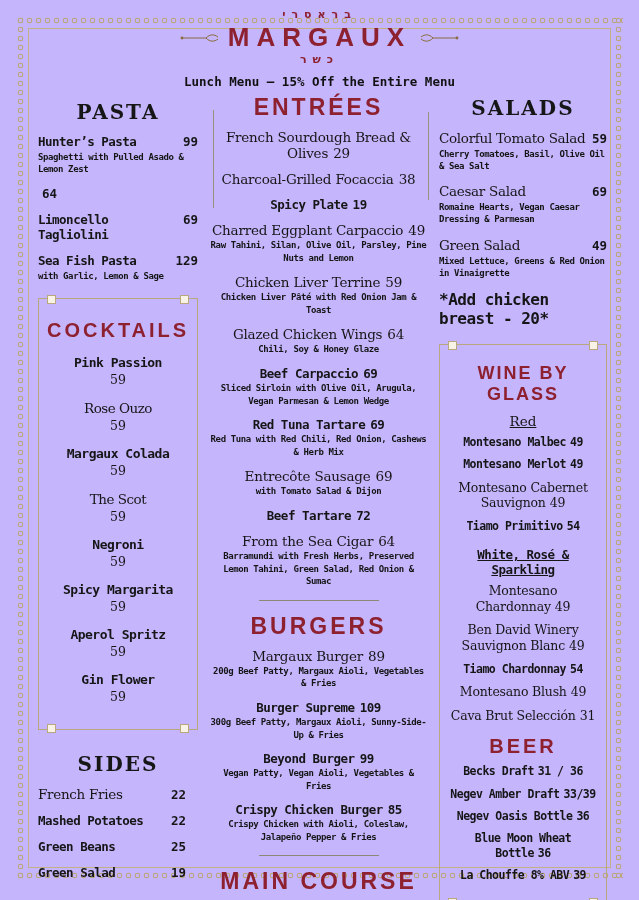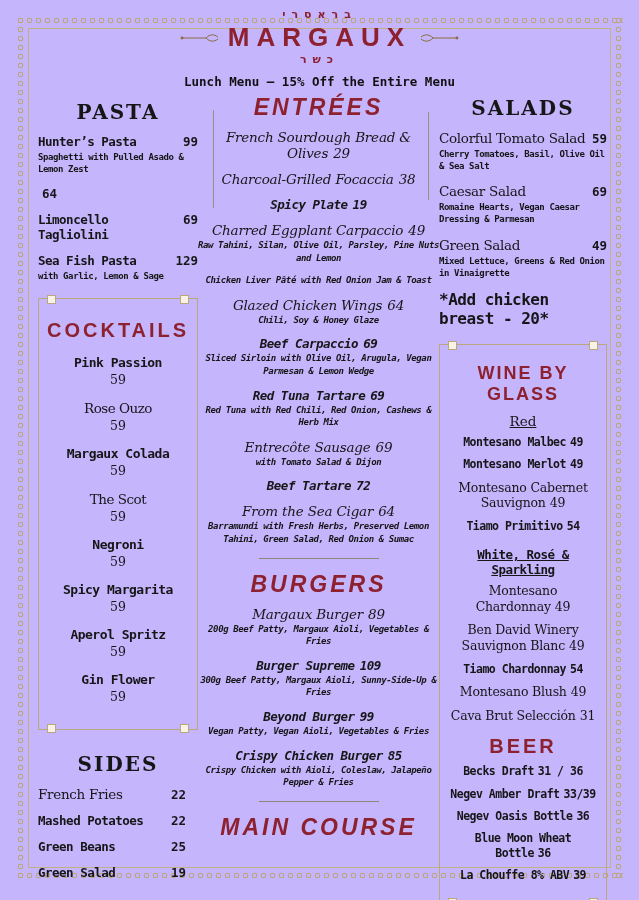--- a/index.html
+++ b/index.html
@@ -14,23 +14,23 @@
   .inner-line{position:absolute;left:28px;right:28px;top:28px;bottom:32px;border:1px solid #c4b085;z-index:1;}
 
   
   .header{position:absolute;top:8px;left:0;right:0;text-align:center;z-index:3;}
   .hebrew{font-family:"DejaVu Sans",sans-serif;font-weight:bold;color:#8e2130;font-size:11px;letter-spacing:6px;}
   .logo-row{display:flex;align-items:center;justify-content:center;gap:6px;margin-top:1px;}
   .logo{font-family:"Liberation Sans",sans-serif;font-weight:800;font-size:26px;letter-spacing:7px;color:#8e2130;}
   .subtitle{font-family:"DejaVu Sans Mono",monospace;font-weight:bold;font-size:12.5px;margin-top:8px;color:#111;}
 
   
-  .columns{position:absolute;top:94px;left:38px;right:32px;bottom:16px;display:flex;z-index:2;}
+  .columns{position:absolute;top:94px;left:38px;right:32px;bottom:16px;display:flex;gap:12px;z-index:2;}
   .col-left{width:160px;}
-  .col-center{flex:1;text-align:center;font-style:italic;}
+  .col-center{flex:1;text-align:center;}
   .col-right{width:168px;}
 
   .vline{position:absolute;width:1px;background:#97917e;z-index:2;}
   .vline.l{left:213px;top:110px;height:98px;}
   .vline.r{left:428px;top:112px;height:88px;}
 
   
   .h-black{font-family:"DejaVu Serif",serif;font-weight:bold;font-size:20px;letter-spacing:2px;text-align:center;margin:0 0 10px 0;}
   .h-maroon{font-family:"Liberation Sans",sans-serif;font-weight:800;font-size:23px;letter-spacing:3px;color:#8e2130;text-align:center;margin:0 0 8px 0;}
   .h-maroon.small{font-size:20px;}
@@ -246,20 +246,21 @@
             <div class="center-line"><span>Spicy Plate</span><span class="price">19</span></div>
 
           </div>
 
           <div class="center-row serif">
             <div class="center-line"><span>Charred Eggplant Carpaccio</span><span class="price">49</span></div>
             <div class="center-desc">Raw Tahini, Silan, Olive Oil, Parsley, Pine Nuts and Lemon</div>
           </div>
 
           <div class="center-row serif">
+            <div class="center-line"><span>Chicken Liver Terrine</span><span class="price">59</span></div>
             <div class="center-desc">Chicken Liver Pâté with Red Onion Jam &amp; Toast</div>
           </div>
 
           <div class="center-row serif">
             <div class="center-line"><span>Glazed Chicken Wings</span><span class="price">64</span></div>
             <div class="center-desc">Chili, Soy &amp; Honey Glaze</div>
           </div>
 
           <div class="center-row typewriter">
             <div class="center-line"><span>Beef Carpaccio</span><span class="price">69</span></div>

